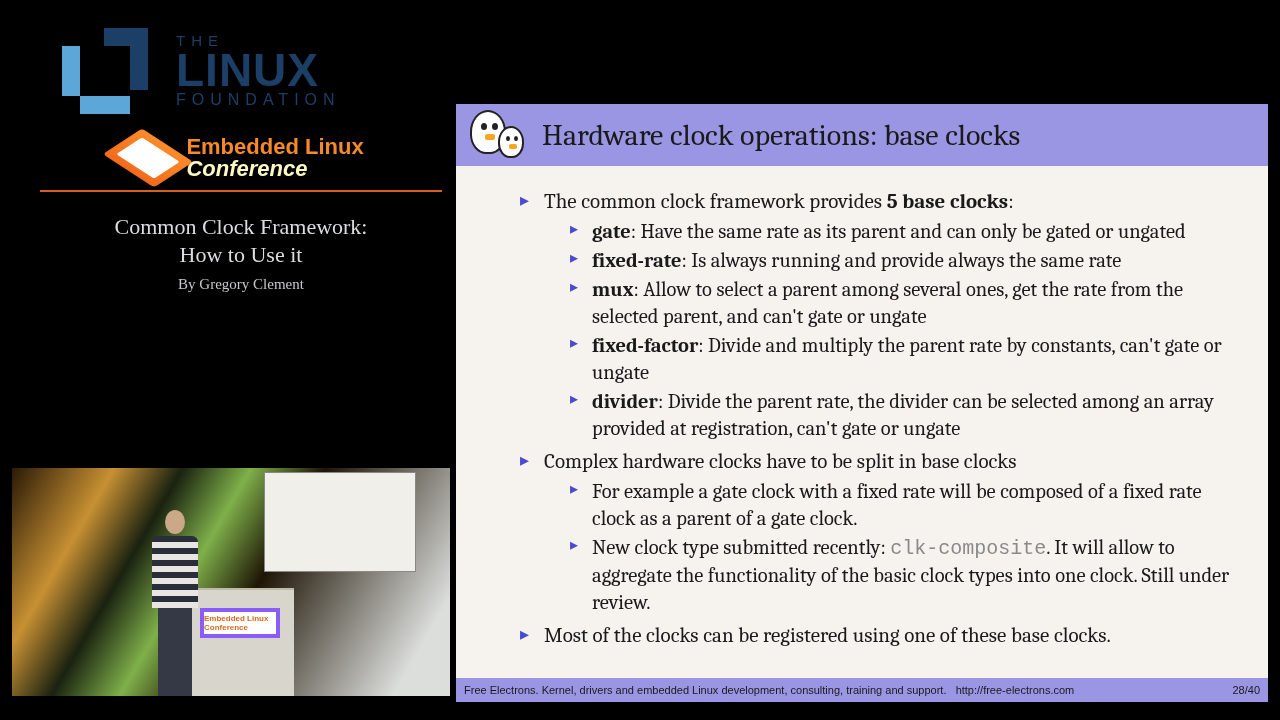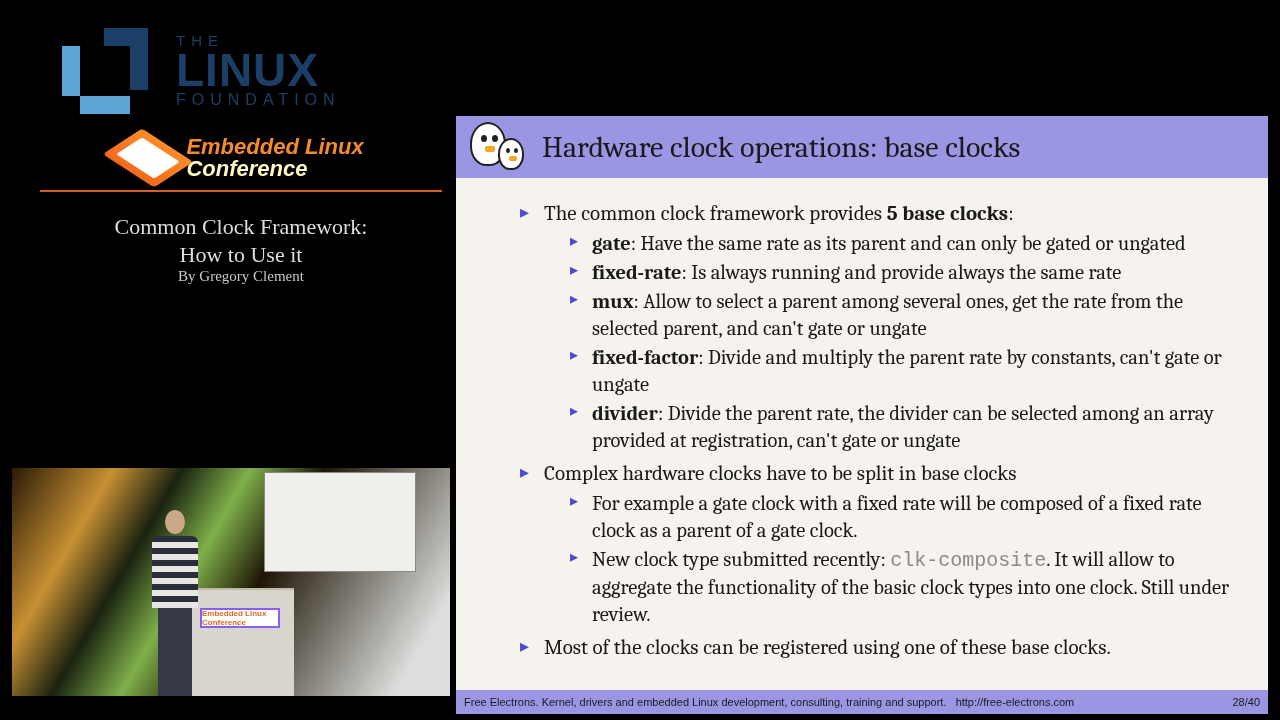--- a/index.html
+++ b/index.html
@@ -51,57 +51,57 @@
     background: linear-gradient(#fb8b2a,#f26a1b);
     transform: rotate(45deg) skew(-12deg,-12deg);
     border-radius: 4px;
     position: relative;
   }
   .elc-mark::after {
     content:""; position:absolute; inset:8px;
     background:#fff; border-radius:2px;
   }
   .elc-text { display:flex; flex-direction:column; line-height:1; }
-  .elc-1 { color:#f58a2a; font-weight:800; font-size:22px; font-style:italic; }
+  .elc-1 { color:#f58a2a; font-weight:800; font-size:22px; }
   .elc-2 { color:#fef9c3; font-weight:800; font-size:22px; font-style:italic; }
   .talk-title {
     position:absolute; top:214px; left:40px; width:402px;
     color:#dcdde0; text-align:center; font-family: Georgia, "Times New Roman", serif;
   }
   .talk-title .t1 { font-size:22px; }
   .talk-title .t2 { font-size:22px; margin-top:2px; }
-  .talk-title .by { font-size:15px; margin-top:0; color:#c7c8cb; }
+  .talk-title .by { font-size:15px; margin-top:8px; color:#c7c8cb; }
   .speaker-photo {
     position:absolute; left:12px; bottom:24px;
     width:438px; height:228px;
     background: linear-gradient(120deg,#2a1a06 0%, #c79033 18%, #1a2210 30%, #7fb04a 42%, #1e1506 55%, #dcdedc 90%);
     overflow:hidden;
   }
   .screen-in-photo {
     position:absolute; top:4px; right:34px; width:152px; height:100px;
     background:#f1efe9; border:1px solid #888;
   }
   .podium {
     position:absolute; bottom:0; left:174px; width:108px; height:108px;
     background:#d8d6cc; border-top:2px solid #bfb9a7;
   }
   .podium .sign {
-    position:absolute; top:18px; left:14px; width:80px; height:20px;
-    background:#fff; border:2px solid #8b5cf6;
+    position:absolute; top:18px; left:14px; width:80px; height:30px;
+    background:#fff; border:4px solid #8b5cf6;
     font-size:8px; color:#d86a1e; font-weight:700; display:flex; align-items:center; justify-content:center;
   }
   .person {
     position:absolute; bottom:0; left:140px; width:46px; height:186px;
   }
   .person .head { width:20px; height:24px; background:#caa888; border-radius:50%; margin:0 auto; }
   .person .torso { width:46px; height:72px; margin:2px auto 0;
      background: repeating-linear-gradient(#2a2e3a 0 6px,#e7e6e2 6px 12px); border-radius:6px 6px 0 0;}
   .person .legs { width:34px; height:88px; margin:0 auto; background:#343945; }
   .slide {
-    position:absolute; left:456px; top:116px;
+    position:absolute; left:456px; top:104px;
     width:812px; height:598px;
     background:#f6f3ef;
     font-family: "Cambria", "Georgia", serif;
     color:#1a1a1a;
   }
   .slide-header {
     background:#9b96e4; height:62px;
     display:flex; align-items:center; gap:12px;
     padding-left:14px;
   }

